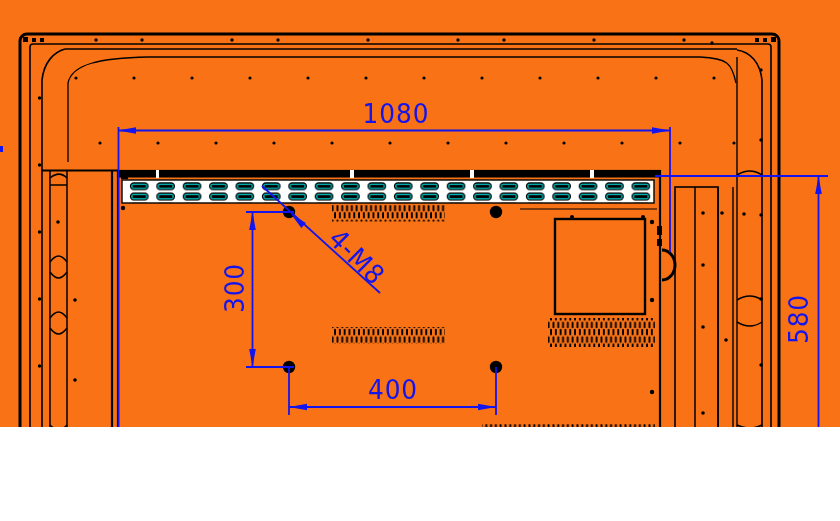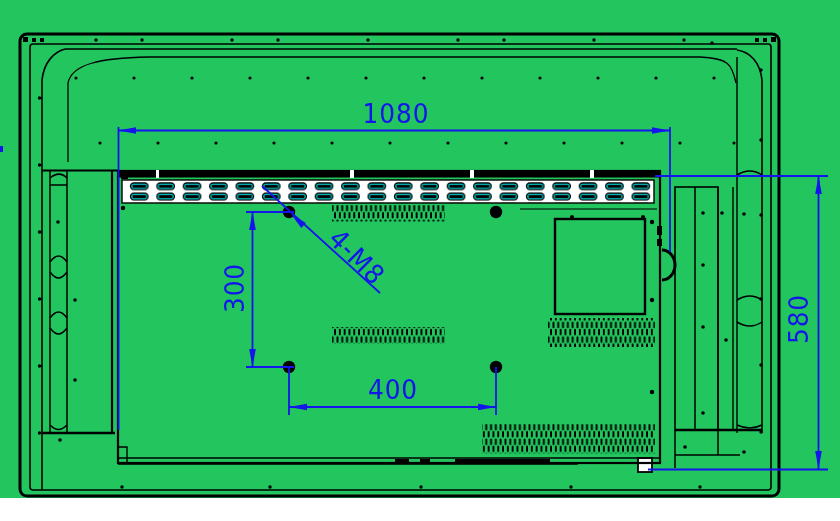--- a/index.html
+++ b/index.html
@@ -1,17 +1,17 @@
 <!DOCTYPE html>
 <html><head>
 <meta charset="utf-8">
 <style>
   html,body{margin:0;padding:0;background:#ffffff;}
   #canvas{
-    position:relative;width:840px;height:498px;background:#22c55e;overflow:hidden;
+    position:relative;width:840px;height:427px;background:#f97316;overflow:hidden;
     font-family:"DejaVu Sans", sans-serif;
   }
   #linework{position:absolute;left:0;top:0;}
   .dim-label{
     position:absolute;color:#1414ec;font-size:27px;line-height:1;
     letter-spacing:1px;white-space:nowrap;transform:translate(-50%,-50%) scaleX(.92);
     font-family:"DejaVu Sans", sans-serif;
   }
   .dim-label.rot-ccw{transform:translate(-50%,-50%) rotate(-90deg) scaleX(.92);}
   .dim-label.rot-45{transform:translate(-50%,-50%) rotate(45deg) scaleX(.92);}

